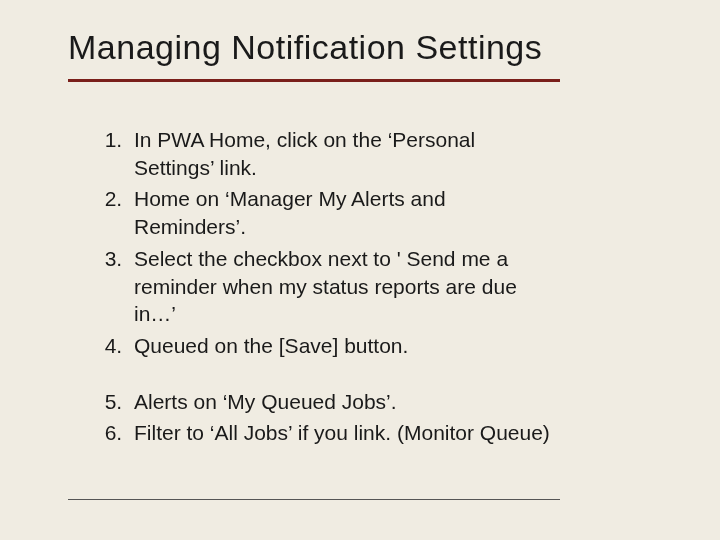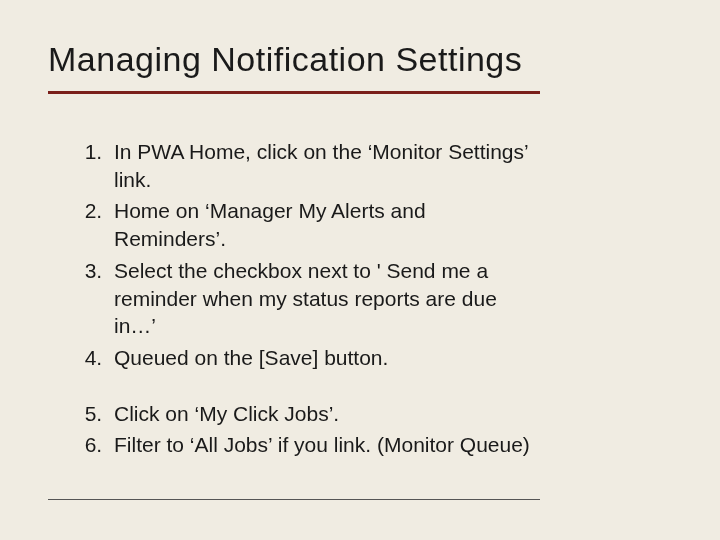--- a/index.html
+++ b/index.html
@@ -8,22 +8,23 @@
     width: 720px;
     height: 540px;
     background: #f0ece2;
     font-family: Verdana, Geneva, sans-serif;
     color: #1a1a1a;
   }
   .slide {
     box-sizing: border-box;
     width: 588px;
     height: 540px;
-    padding: 40px 48px 40px 48px;
+    padding: 28px 48px 40px 48px;
     position: relative;
+    margin-left: 20px;
   }
   .title {
     font-size: 34px;
     font-weight: 400;
     letter-spacing: 0.5px;
     margin: 0 0 6px 0;
     padding-bottom: 6px;
   }
   .title-rule {
     border: none;
@@ -54,27 +55,27 @@
 </style>
 </head>
 <body>
 
 <div class="slide">
 
   <h1 class="title">Managing Notification Settings</h1>
   <hr class="title-rule">
 
   <ol class="steps" start="1">
-    <li>In PWA Home, click on the ‘Monitor Settings’ link.</li>
+    <li>In PWA Home, click on the ‘Personal Settings’ link.</li>
     <li>Home on ‘Manager My Alerts and Reminders’.</li>
     <li>Select the checkbox next to ' Send me a reminder when my status reports are due in…’</li>
     <li>Queued on the [Save] button.</li>
   </ol>
 
   <div class="gap"></div>
 
   <ol class="steps" start="5">
-    <li>Click on ‘My Click Jobs’.</li>
+    <li>Alerts on ‘My Queued Jobs’.</li>
     <li>Filter to ‘All Jobs’ if you link.  (Monitor Queue)</li>
   </ol>
 
   <hr class="footer-rule">
 </div>
 
 </body></html>

